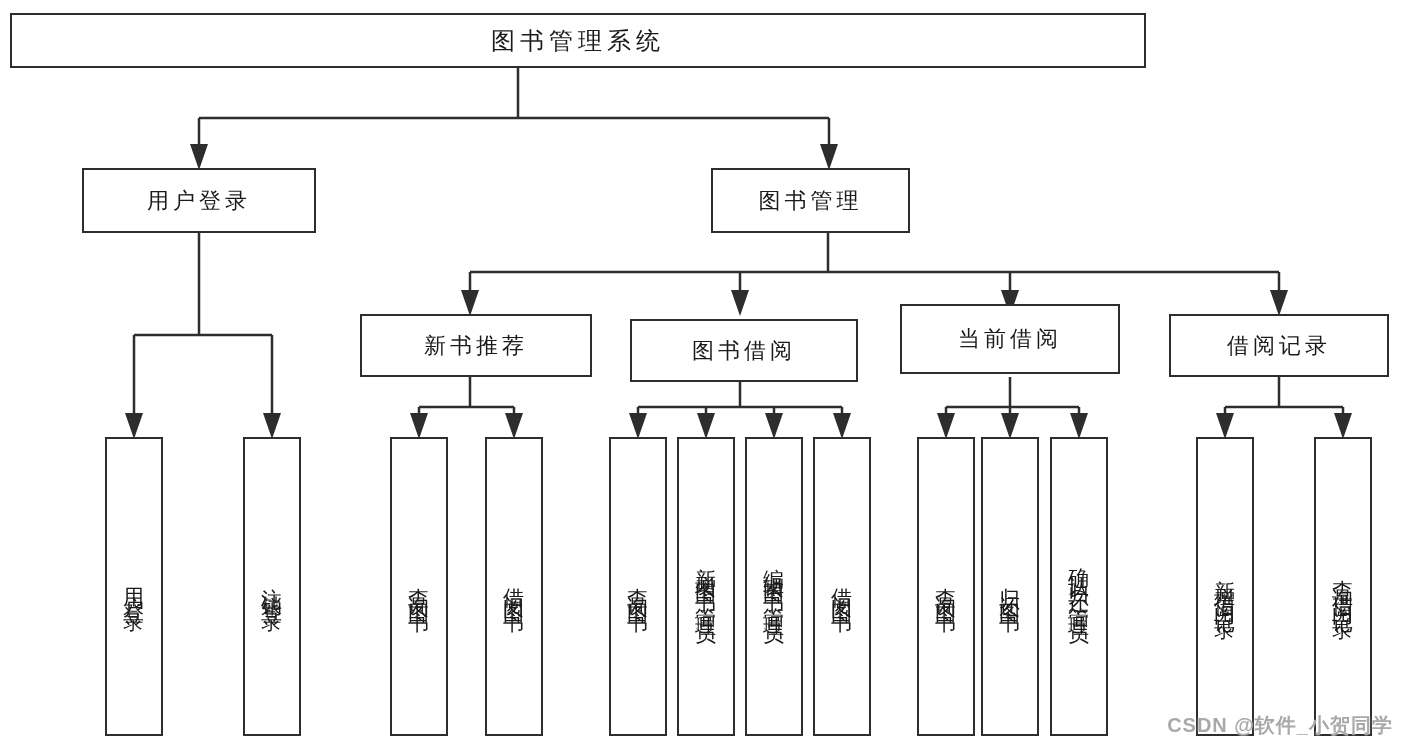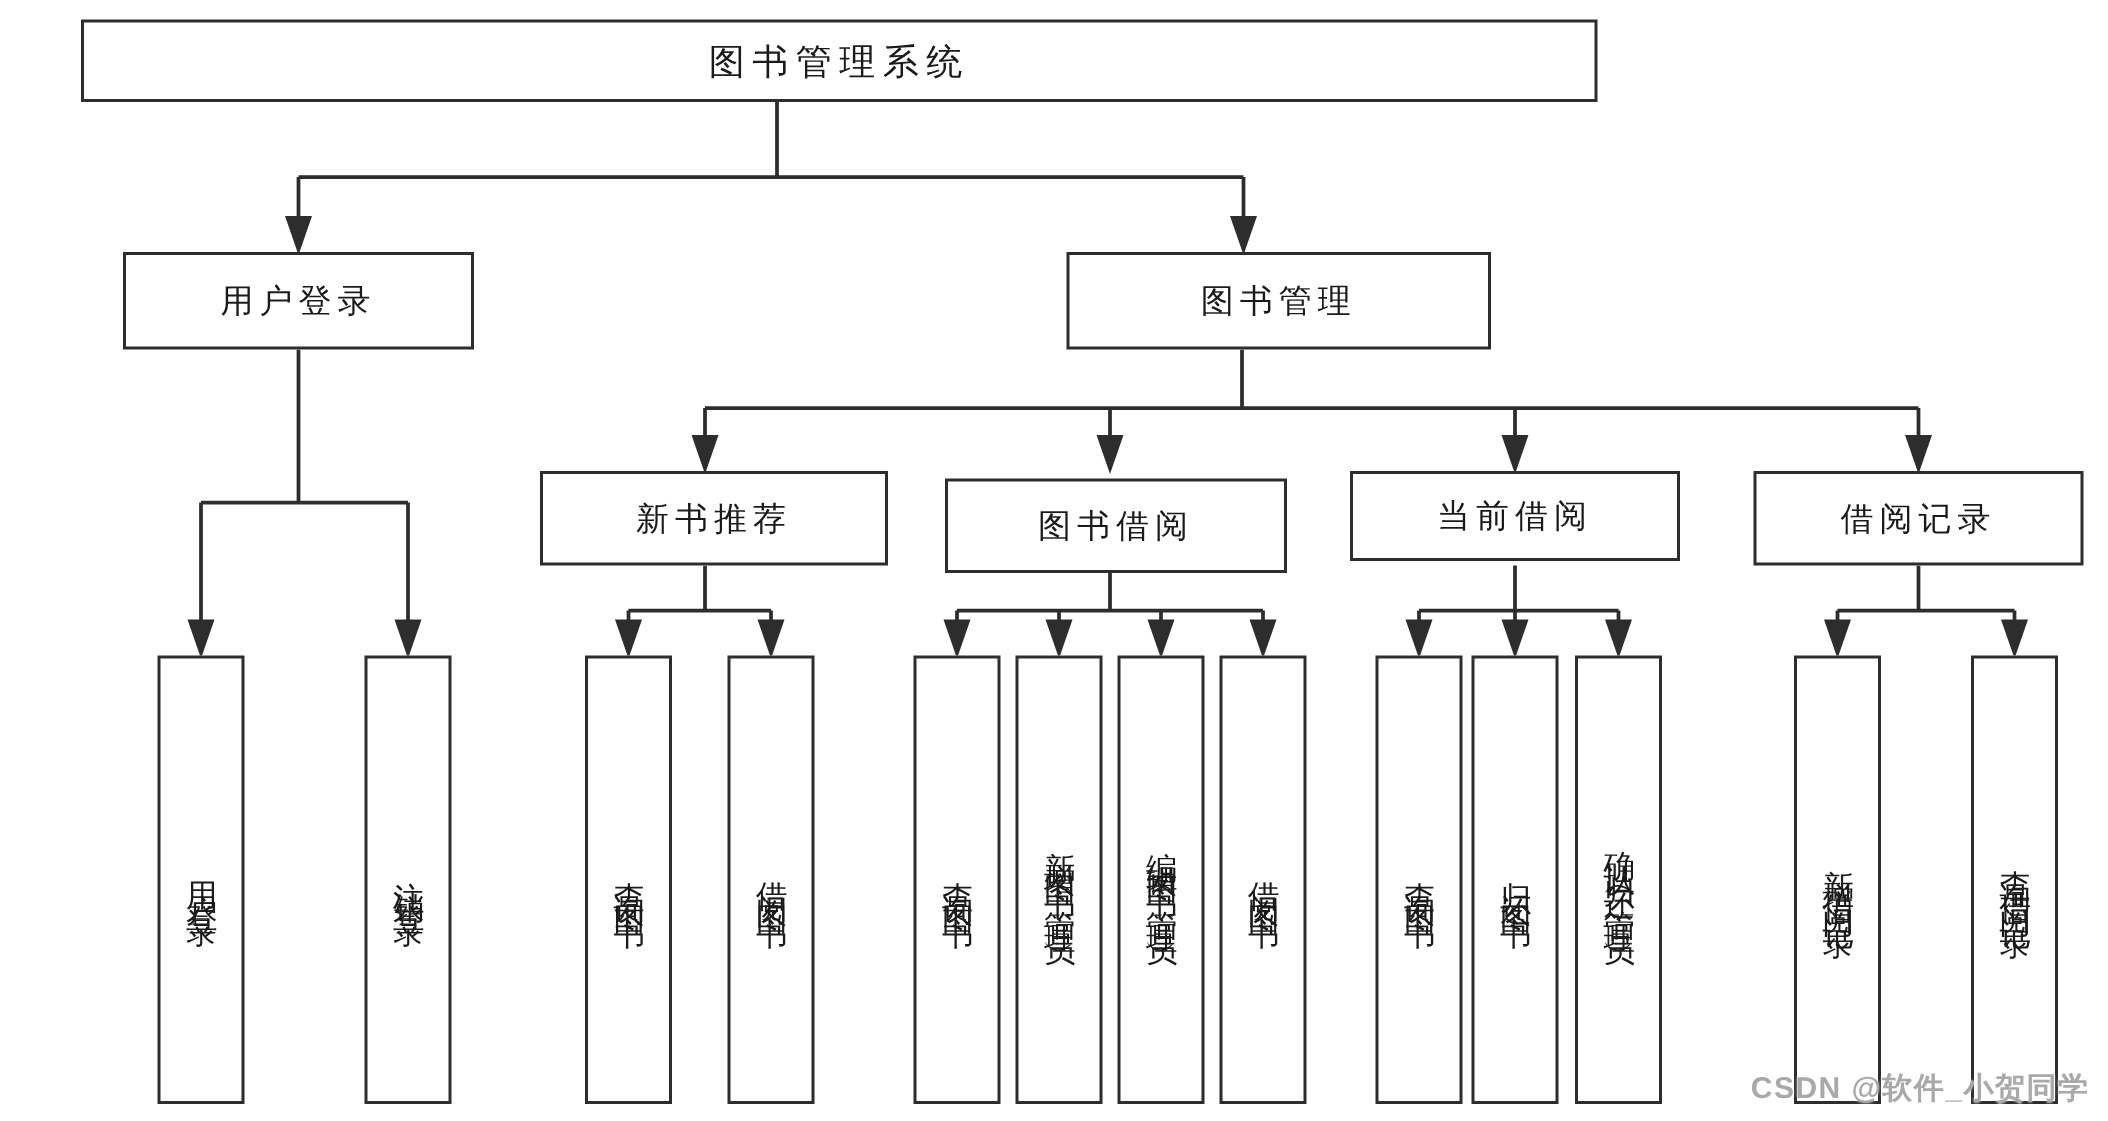--- a/index.html
+++ b/index.html
@@ -95,38 +95,38 @@
       <polygon points="765,413 783,413 774,439"></polygon>
       <polygon points="833,413 851,413 842,439"></polygon>
       <polygon points="937,413 955,413 946,439"></polygon>
       <polygon points="1001,413 1019,413 1010,439"></polygon>
       <polygon points="1070,413 1088,413 1079,439"></polygon>
       <polygon points="1216,413 1234,413 1225,439"></polygon>
       <polygon points="1334,413 1352,413 1343,439"></polygon>
     </g>
   </svg>
 
-  <div class="node" style="left:10px; top:13px; width:1011px; height:55px;margin-left:44px;">
+  <div class="node" style="left:10px; top:13px; width:1136px; height:55px;">
     <span class="hlabel rootlabel">图书管理系统</span>
   </div>
 
   <div class="node" style="left:82px; top:168px; width:234px; height:65px;">
     <span class="hlabel">用户登录</span>
   </div>
-  <div class="node" style="left:711px; top:168px; width:283px; height:65px;">
+  <div class="node" style="left:711px; top:168px; width:199px; height:65px;">
     <span class="hlabel">图书管理</span>
   </div>
 
   <div class="node" style="left:360px; top:314px; width:232px; height:63px;">
     <span class="hlabel">新书推荐</span>
   </div>
   <div class="node" style="left:630px; top:319px; width:228px; height:63px;">
     <span class="hlabel">图书借阅</span>
   </div>
-  <div class="node" style="left:900px; top:314px; width:220px; height:60px;">
+  <div class="node" style="left:900px; top:304px; width:220px; height:70px;">
     <span class="hlabel">当前借阅</span>
   </div>
   <div class="node" style="left:1169px; top:314px; width:220px; height:63px;">
     <span class="hlabel">借阅记录</span>
   </div>
 
   <div class="node" style="left:105px; top:437px; width:58px; height:299px;">
     <span class="vlabel">用户登录</span>
   </div>
   <div class="node" style="left:243px; top:437px; width:58px; height:299px;">

